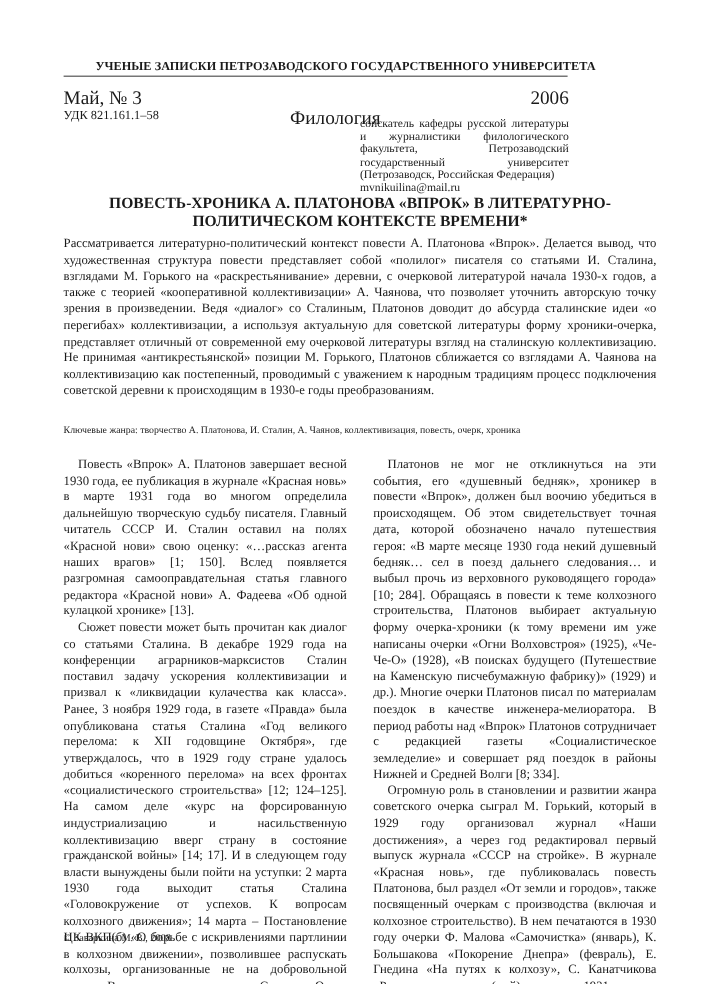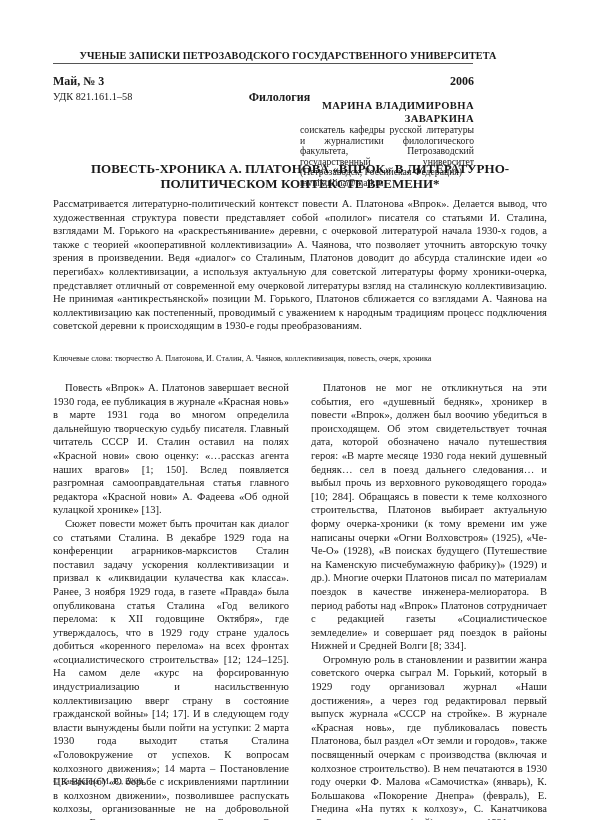--- a/index.html
+++ b/index.html
@@ -1,21 +1,21 @@
 <!DOCTYPE html>
 <html><head>
 <meta charset="utf-8">
 <style>
   html, body { margin:0; padding:0; background:#ffffff; }
   body { width:600px; height:820px; position:relative; overflow:hidden;
          font-family:"Liberation Serif", "DejaVu Serif", serif; color:#1a1a1a; }
   .abs { position:absolute; }
   .journal { left:0; width:576px; top:50px; text-align:center; font-weight:bold; font-size:10.2px; letter-spacing:0.05px; }
   .hr { left:53px; width:420px; top:63px; height:0; border-top:1px solid #555; }
-  .hdr-row { top:74px; left:53px; width:421px; height:14px; font-size:12px; font-weight:bold; }
+  .hdr-row { top:74px; left:53px; width:421px; height:14px; font-size:16px; font-weight:normal; }
   .hdr-row .l { position:absolute; left:0; }
   .hdr-row .c { position:absolute; left:16px; width:421px; text-align:center;margin-top:16px; }
   .hdr-row .r { position:absolute; right:0; }
   .udk { top:91px; left:53px; font-size:10.3px; }
   .author-block { top:99px; left:300px; width:174px; font-size:9.7px; line-height:10.6px; }
   .author-name { text-align:right; font-weight:bold; font-size:10.6px; letter-spacing:0.4px; line-height:13px; }
   .author-aff { text-align:justify; text-align-last:left; }
   .author-email { }
   .title { top:162px; left:53px; width:494px; text-align:center; font-weight:bold; font-size:13px; line-height:14.5px; }
   .abstract { top:197px; left:53px; width:494px; font-size:10.6px; line-height:13.6px; text-align:justify;font-family:Liberation Serif, serif; }
@@ -35,32 +35,31 @@
 
 <div class="abs hdr-row">
   <span class="l">Май, № 3</span>
   <span class="c">Филология</span>
   <span class="r">2006</span>
 </div>
 
 <div class="abs udk">УДК 821.161.1–58</div>
 
 <div class="abs author-block">
-  <div class="author-name">МАРИНА ВЛАДИМИРОВНА ЗАВАРКИНА</div>
   <div class="author-aff">соискатель кафедры русской литературы и журналистики филологического факультета, Петрозаводский государственный университет (Петрозаводск, Российская Федерация)</div>
   <div class="author-email">mvnikuilina@mail.ru</div>
 </div>
 
 <div class="abs title">ПОВЕСТЬ-ХРОНИКА А. ПЛАТОНОВА «ВПРОК» В ЛИТЕРАТУРНО-ПОЛИТИЧЕСКОМ КОНТЕКСТЕ ВРЕМЕНИ*</div>
 
 <div class="abs abstract">
   <p>Рассматривается литературно-политический контекст повести А. Платонова «Впрок». Делается вывод, что художественная структура повести представляет собой «полилог» писателя со статьями И. Сталина, взглядами М. Горького на «раскрестьянивание» деревни, с очерковой литературой начала 1930-х годов, а также с теорией «кооперативной коллективизации» А. Чаянова, что позволяет уточнить авторскую точку зрения в произведении. Ведя «диалог» со Сталиным, Платонов доводит до абсурда сталинские идеи «о перегибах» коллективизации, а используя актуальную для советской литературы форму хроники-очерка, представляет отличный от современной ему очерковой литературы взгляд на сталинскую коллективизацию. Не принимая «антикрестьянской» позиции М. Горького, Платонов сближается со взглядами А. Чаянова на коллективизацию как постепенный, проводимый с уважением к народным традициям процесс подключения советской деревни к происходящим в 1930-е годы преобразованиям.</p>
 </div>
 
-<div class="abs keywords">Ключевые слова: творчество А. Платонова, И. Сталин, А. Чаянов, коллективизация, повесть, очерк, хроника</div>
+<div class="abs keywords">Ключевые жанра: творчество А. Платонова, И. Сталин, А. Чаянов, коллективизация, повесть, очерк, хроника</div>
 
 <div class="abs col col-left">
   <p>Повесть «Впрок» А. Платонов завершает весной 1930 года, ее публикация в журнале «Красная новь» в марте 1931 года во многом определила дальнейшую творческую судьбу писателя. Главный читатель СССР И. Сталин оставил на полях «Красной нови» свою оценку: «…рассказ агента наших врагов» [1; 150]. Вслед появляется разгромная самооправдательная статья главного редактора «Красной нови» А. Фадеева «Об одной кулацкой хронике» [13].</p>
   <p>Сюжет повести может быть прочитан как диалог со статьями Сталина. В декабре 1929 года на конференции аграрников-марксистов Сталин поставил задачу ускорения коллективизации и призвал к «ликвидации кулачества как класса». Ранее, 3 ноября 1929 года, в газете «Правда» была опубликована статья Сталина «Год великого перелома: к XII годовщине Октября», где утверждалось, что в 1929 году стране удалось добиться «коренного перелома» на всех фронтах «социалистического строительства» [12; 124–125]. На самом деле «курс на форсированную индустриализацию и насильственную коллективизацию вверг страну в состояние гражданской войны» [14; 17]. И в следующем году власти вынуждены были пойти на уступки: 2 марта 1930 года выходит статья Сталина «Головокружение от успехов. К вопросам колхозного движения»; 14 марта – Постановление ЦК ВКП(б) «О борьбе с искривлениями партлинии в колхозном движении», позволившее распускать колхозы, организованные не на добровольной основе. В апреле появляется статья Сталина «Ответ товарищам колхозникам», в которой признавались некоторые «перегибы», но вся вина перекладывалась на местных активистов.</p>
 </div>
 
 <div class="abs col col-right">
   <p>Платонов не мог не откликнуться на эти события, его «душевный бедняк», хроникер в повести «Впрок», должен был воочию убедиться в происходящем. Об этом свидетельствует точная дата, которой обозначено начало путешествия героя: «В марте месяце 1930 года некий душевный бедняк… сел в поезд дальнего следования… и выбыл прочь из верховного руководящего города» [10; 284]. Обращаясь в повести к теме колхозного строительства, Платонов выбирает актуальную форму очерка-хроники (к тому времени им уже написаны очерки «Огни Волховстроя» (1925), «Че-Че-О» (1928), «В поисках будущего (Путешествие на Каменскую писчебумажную фабрику)» (1929) и др.). Многие очерки Платонов писал по материалам поездок в качестве инженера-мелиоратора. В период работы над «Впрок» Платонов сотрудничает с редакцией газеты «Социалистическое земледелие» и совершает ряд поездок в районы Нижней и Средней Волги [8; 334].</p>
   <p>Огромную роль в становлении и развитии жанра советского очерка сыграл М. Горький, который в 1929 году организовал журнал «Наши достижения», а через год редактировал первый выпуск журнала «СССР на стройке». В журнале «Красная новь», где публиковалась повесть Платонова, был раздел «От земли и городов», также посвященный очеркам с производства (включая и колхозное строительство). В нем печатаются в 1930 году очерки Ф. Малова «Самочистка» (январь), К. Большакова «Покорение Днепра» (февраль), Е. Гнедина «На путях к колхозу», С. Канатчикова «Рождение колхоза» (май), в начале 1931 года — очерки Б. Губера «Весенний дневник» (март) и «Три очерка» С. Гехта (апрель). Повесть-хроника Платонова от-</p>
 </div>

